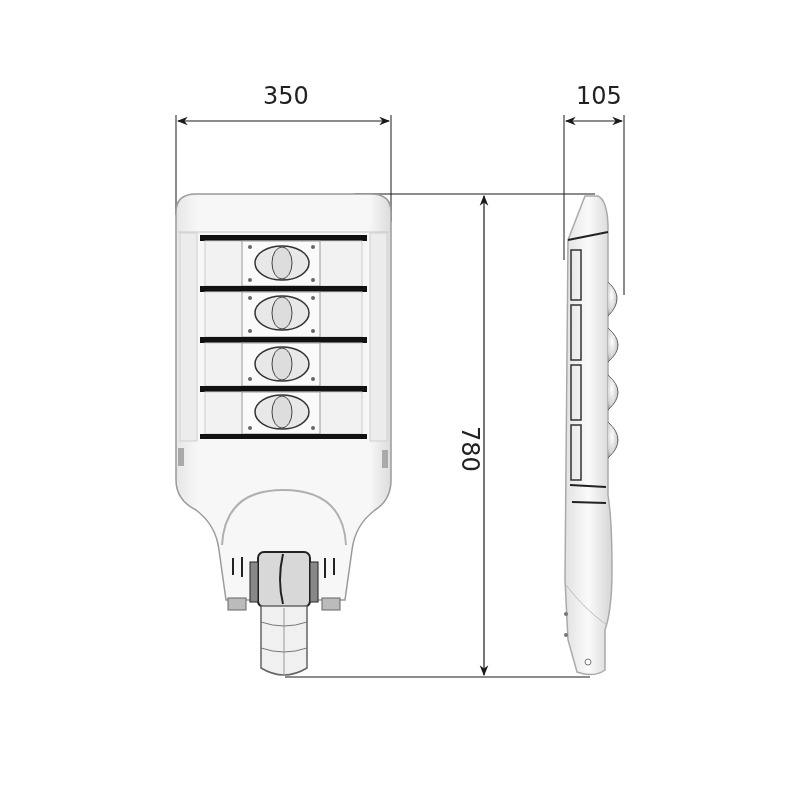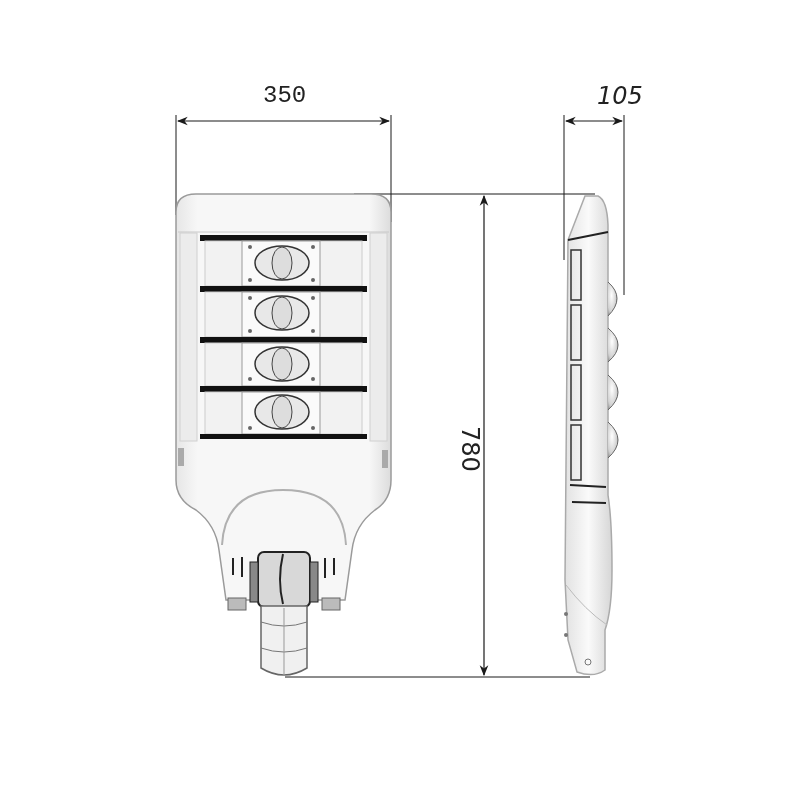--- a/index.html
+++ b/index.html
@@ -150,15 +150,15 @@
       <path d="M608,328 Q628,345 608,362" fill="url(#domeG)" stroke="#666"></path>
       <path d="M608,375 Q628,392 608,410" fill="url(#domeG)" stroke="#666"></path>
       <path d="M608,422 Q628,440 608,458" fill="url(#domeG)" stroke="#666"></path>
     </g>
     <circle cx="566" cy="614" r="2" fill="#777"></circle>
     <circle cx="566" cy="635" r="2" fill="#777"></circle>
     <circle cx="588" cy="662" r="3" fill="none" stroke="#777"></circle>
   </g>
 </svg>
 
-<div class="dim-label" style="left:263px; top:82px;font-family:Liberation Mono, monospace;">350</div>
-<div class="dim-label" style="left:597px; top:82px;font-style:italic;">105</div>
+<div class="dim-label" style="left:263px; top:82px;">350</div>
+<div class="dim-label" style="left:576px; top:82px;">105</div>
 <div class="dim-label" style="left:484px; top:426px; transform:rotate(90deg); transform-origin:left top;">780</div>
 
 </body></html>

